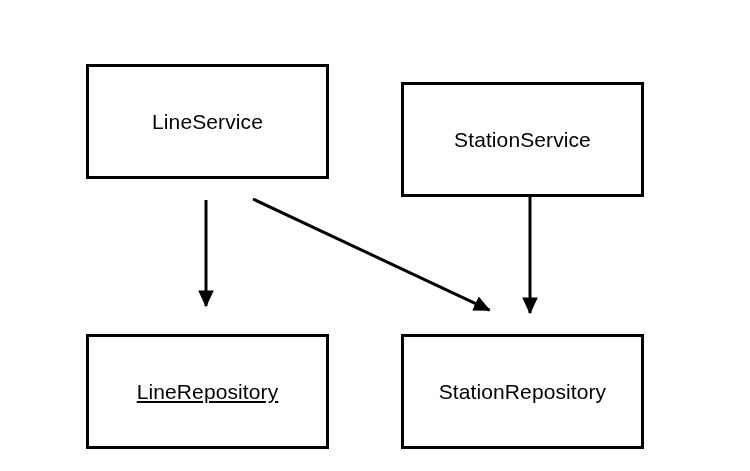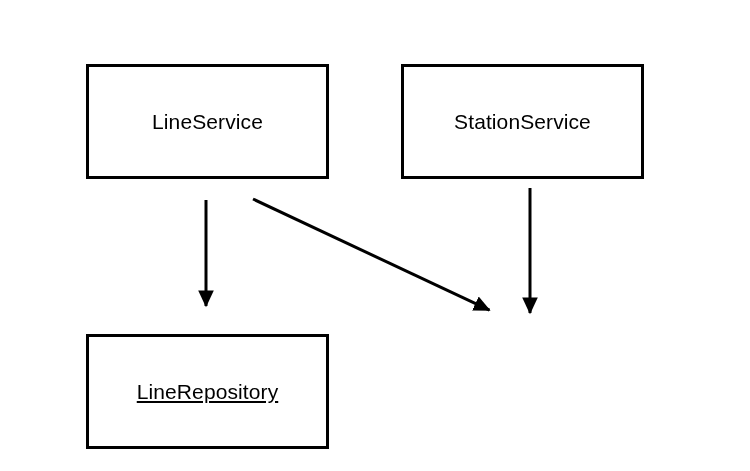--- a/index.html
+++ b/index.html
@@ -34,21 +34,21 @@
   }
   .node-label {
     font-family: "Liberation Sans", sans-serif;
     font-size: 21px;
     line-height: 1;
     color: #000000;
     white-space: nowrap;
     letter-spacing: 0.1px;
   }
   #node-line-service       { left: 86px;  top: 64px;  width: 243px; height: 115px; }
-  #node-station-service    { left: 401px; top: 64px;  width: 243px; height: 115px; }
+  #node-station-service    { left: 401px; top: 82px;  width: 243px; height: 115px; }
   #node-line-repository    { left: 86px;  top: 334px; width: 243px; height: 115px; text-decoration: underline; }
   #node-station-repository { left: 401px; top: 334px; width: 243px; height: 115px; }
 </style>
 </head>
 <body>
 
 <div id="canvas">
 
   <svg class="diagram-svg" viewBox="0 0 750 471" xmlns="http://www.w3.org/2000/svg">
     <defs>
@@ -69,14 +69,17 @@
   </div>
 
   <div class="node-box" id="node-station-service">
     <span class="node-label">StationService</span>
   </div>
 
   <div class="node-box" id="node-line-repository">
     <span class="node-label">LineRepository</span>
   </div>
 
+  <div class="node-box" id="node-station-repository">
+    <span class="node-label">StationRepository</span>
+  </div>
 
 </div>
 
 </body></html>

